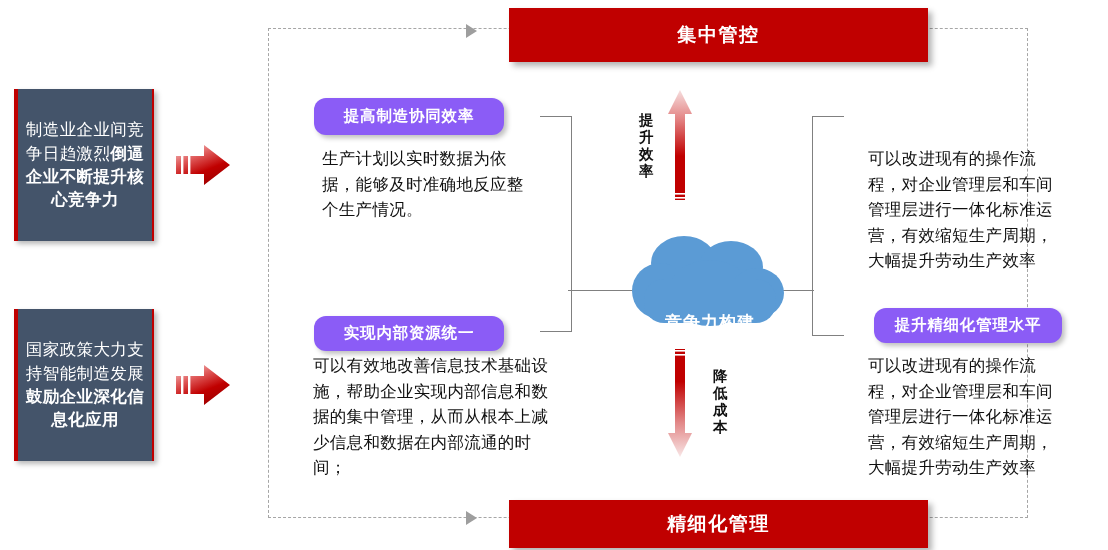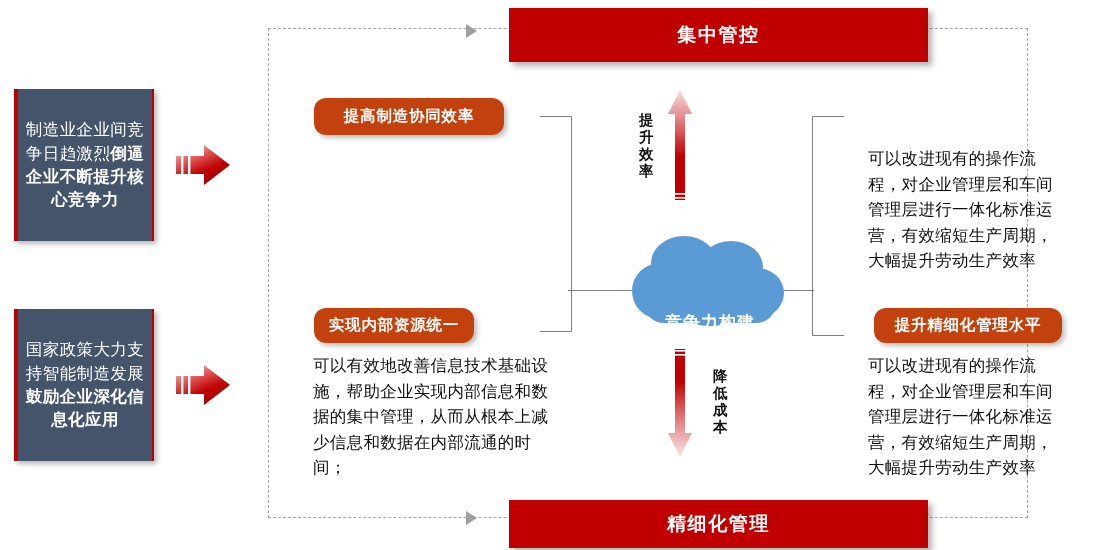--- a/index.html
+++ b/index.html
@@ -60,28 +60,28 @@
   }
   .banner-label {
     color: #ffffff; font-size: 19px; font-weight: bold; letter-spacing: 1.6px;
   }
   #banner-top    { top: 8px;  height: 54px; }
   #banner-bottom { top: 500px; height: 48px; }
 
   
   .pill {
     position: absolute;
-    background: #c2410c;
+    background: #8b5cf6;
     border-radius: 12px;
     box-shadow: 3px 3px 5px rgba(0,0,0,0.25);
     display: flex; align-items: center; justify-content: center;
   }
   .pill-label { color: #fff; font-size: 15.5px; font-weight: bold; letter-spacing: 0.8px; white-space: nowrap; }
   #pill-tl { left: 314px; top: 98px;  width: 190px; height: 37px; }
-  #pill-bl { left: 314px; top: 308px; width: 160px; height: 35px; }
+  #pill-bl { left: 314px; top: 316px; width: 190px; height: 35px; }
   #pill-tr { left: 874px; top: 98px;  width: 180px; height: 37px; }
   #pill-br { left: 874px; top: 308px; width: 188px; height: 35px; }
 
   
   .body-text {
     position: absolute;
     color: #101010;
     font-size: 16.5px;
     line-height: 1.55;
     letter-spacing: 0.3px;
@@ -179,20 +179,21 @@
   </div>
 
   <div class="bracket" id="bracket-left"></div>
   <div class="bracket" id="bracket-right"></div>
   <div class="stem" id="stem-left"></div>
   <div class="stem" id="stem-right"></div>
 
   <div class="pill" id="pill-tl">
     <span class="pill-label">提高制造协同效率</span>
   </div>
+  <div class="body-text" id="body-tl">生产计划以实时数据为依据，能够及时准确地反应整个生产情况。</div>
 
   <div class="pill" id="pill-bl">
     <span class="pill-label">实现内部资源统一</span>
   </div>
   <div class="body-text" id="body-bl">可以有效地改善信息技术基础设施，帮助企业实现内部信息和数据的集中管理，从而从根本上减少信息和数据在内部流通的时间；</div>
 
   <div class="body-text" id="body-tr">可以改进现有的操作流程，对企业管理层和车间管理层进行一体化标准运营，有效缩短生产周期，大幅提升劳动生产效率</div>
 
   <div class="pill" id="pill-br">
     <span class="pill-label">提升精细化管理水平</span>

